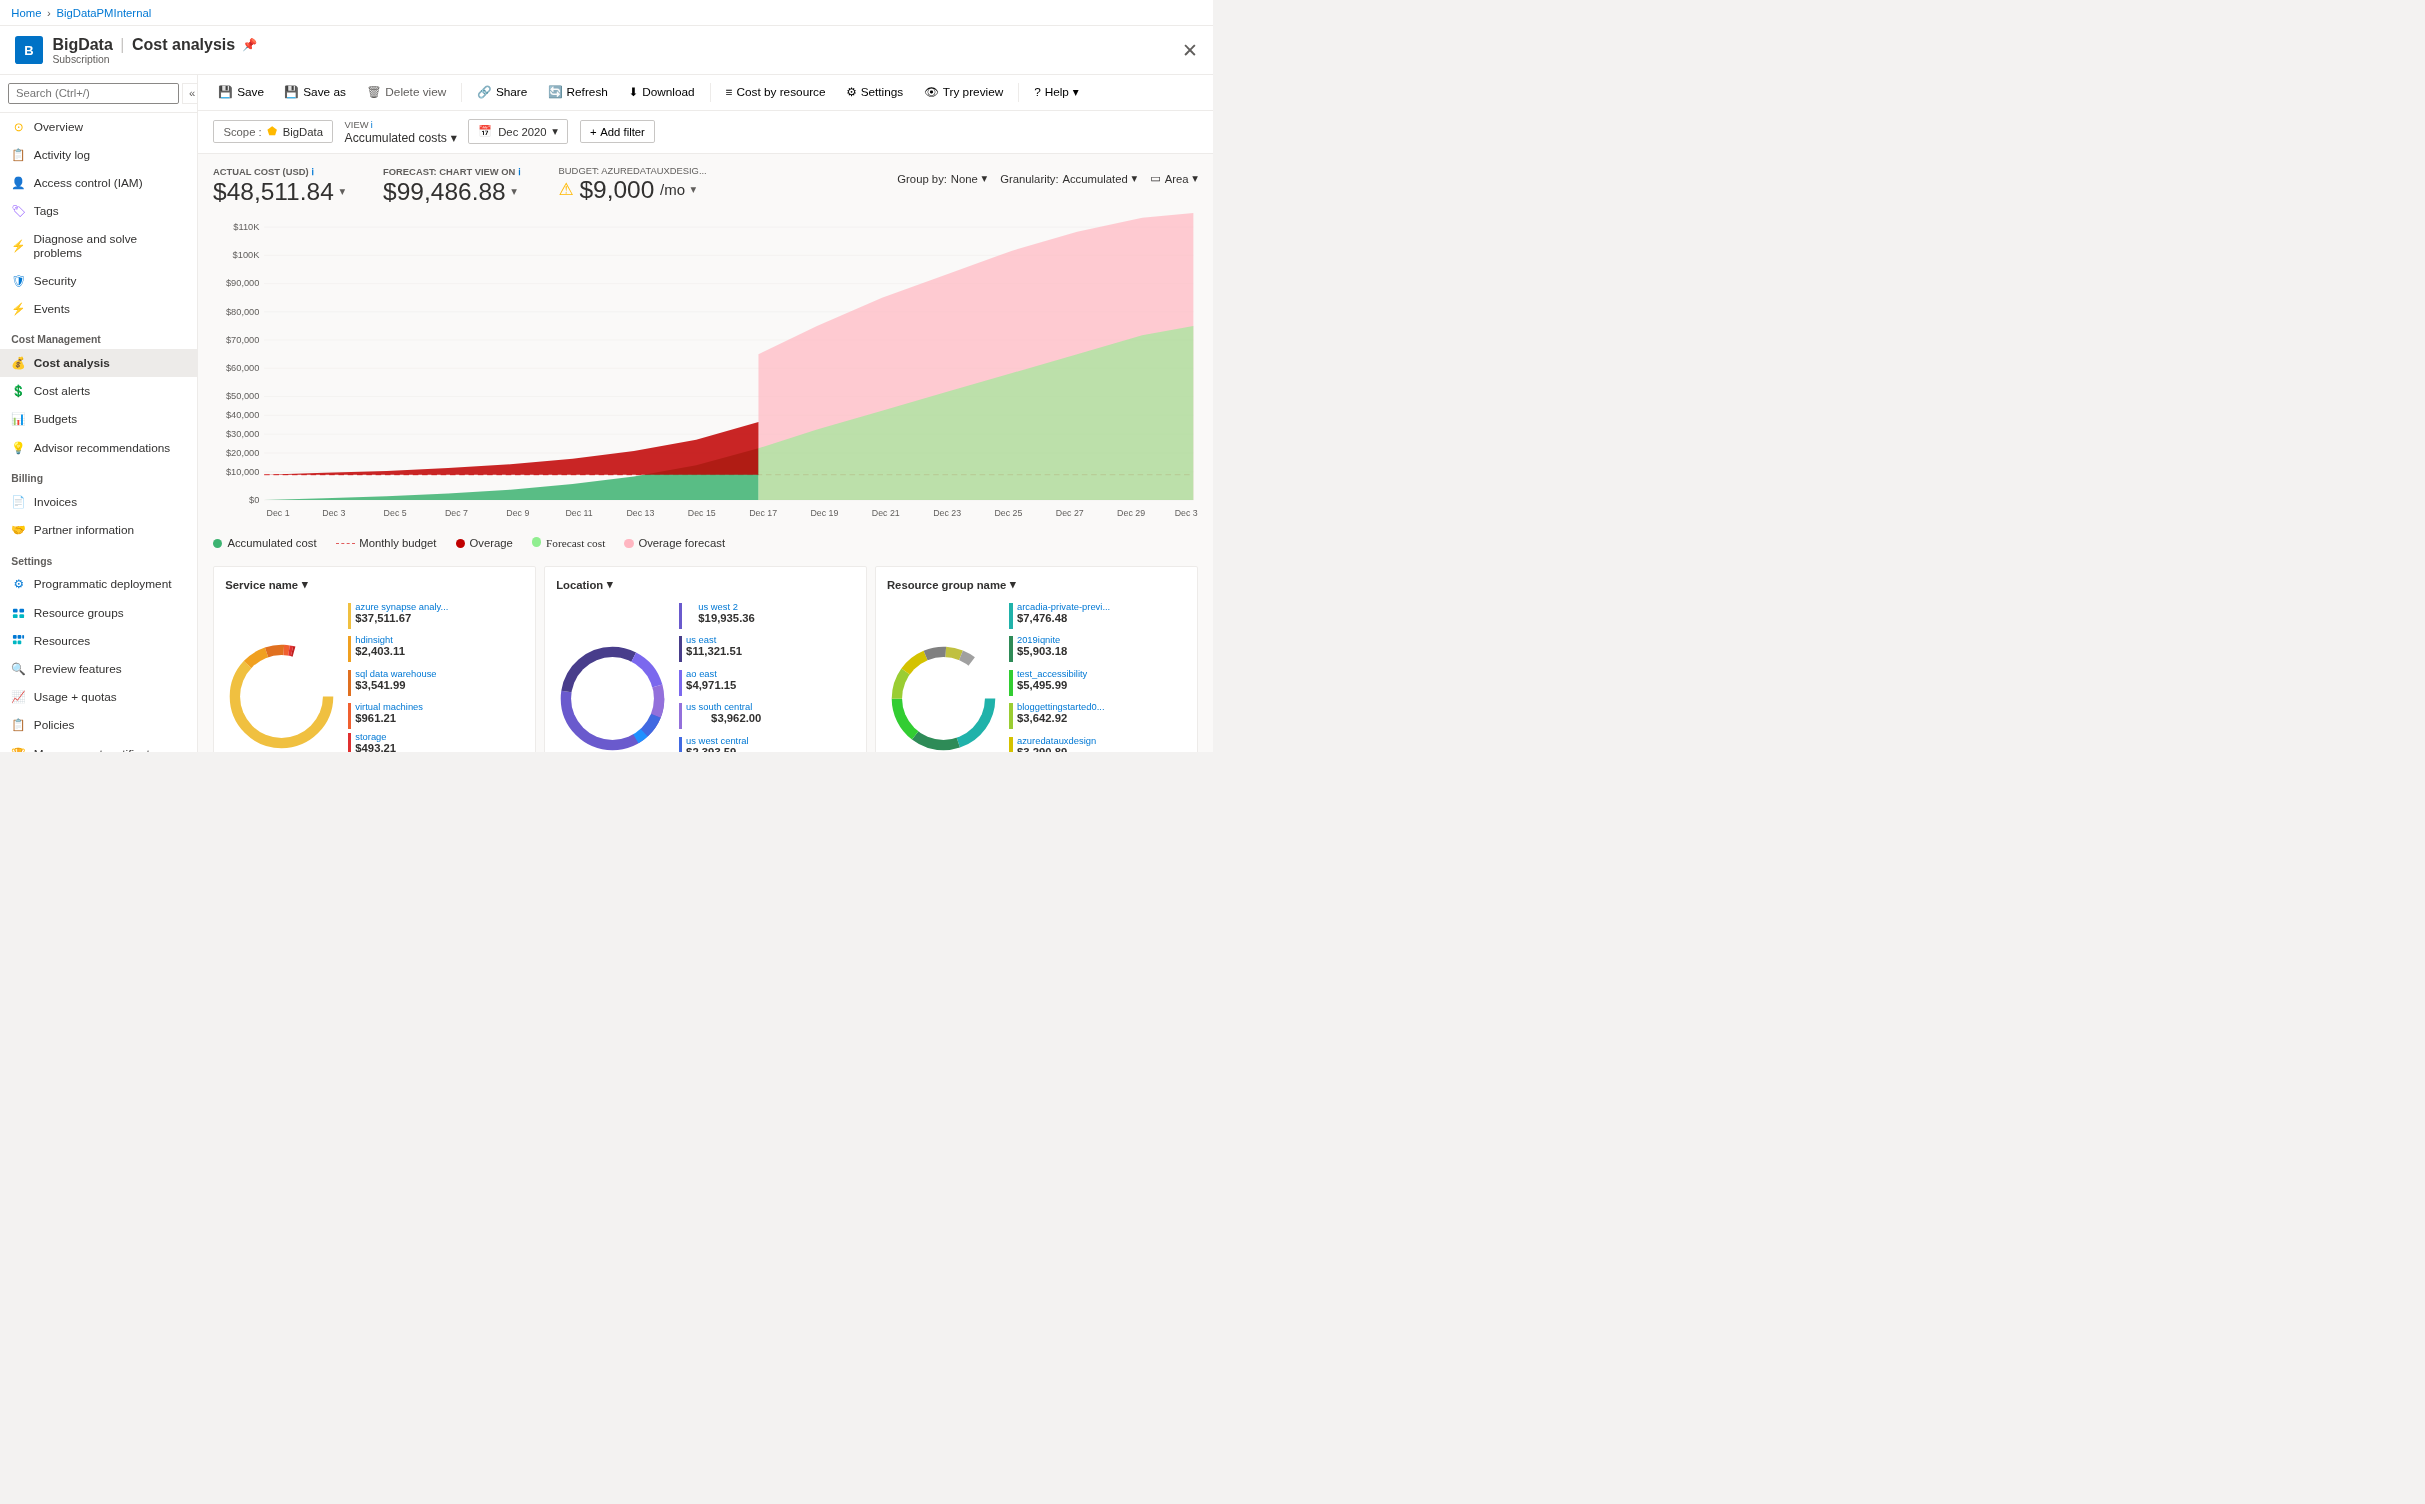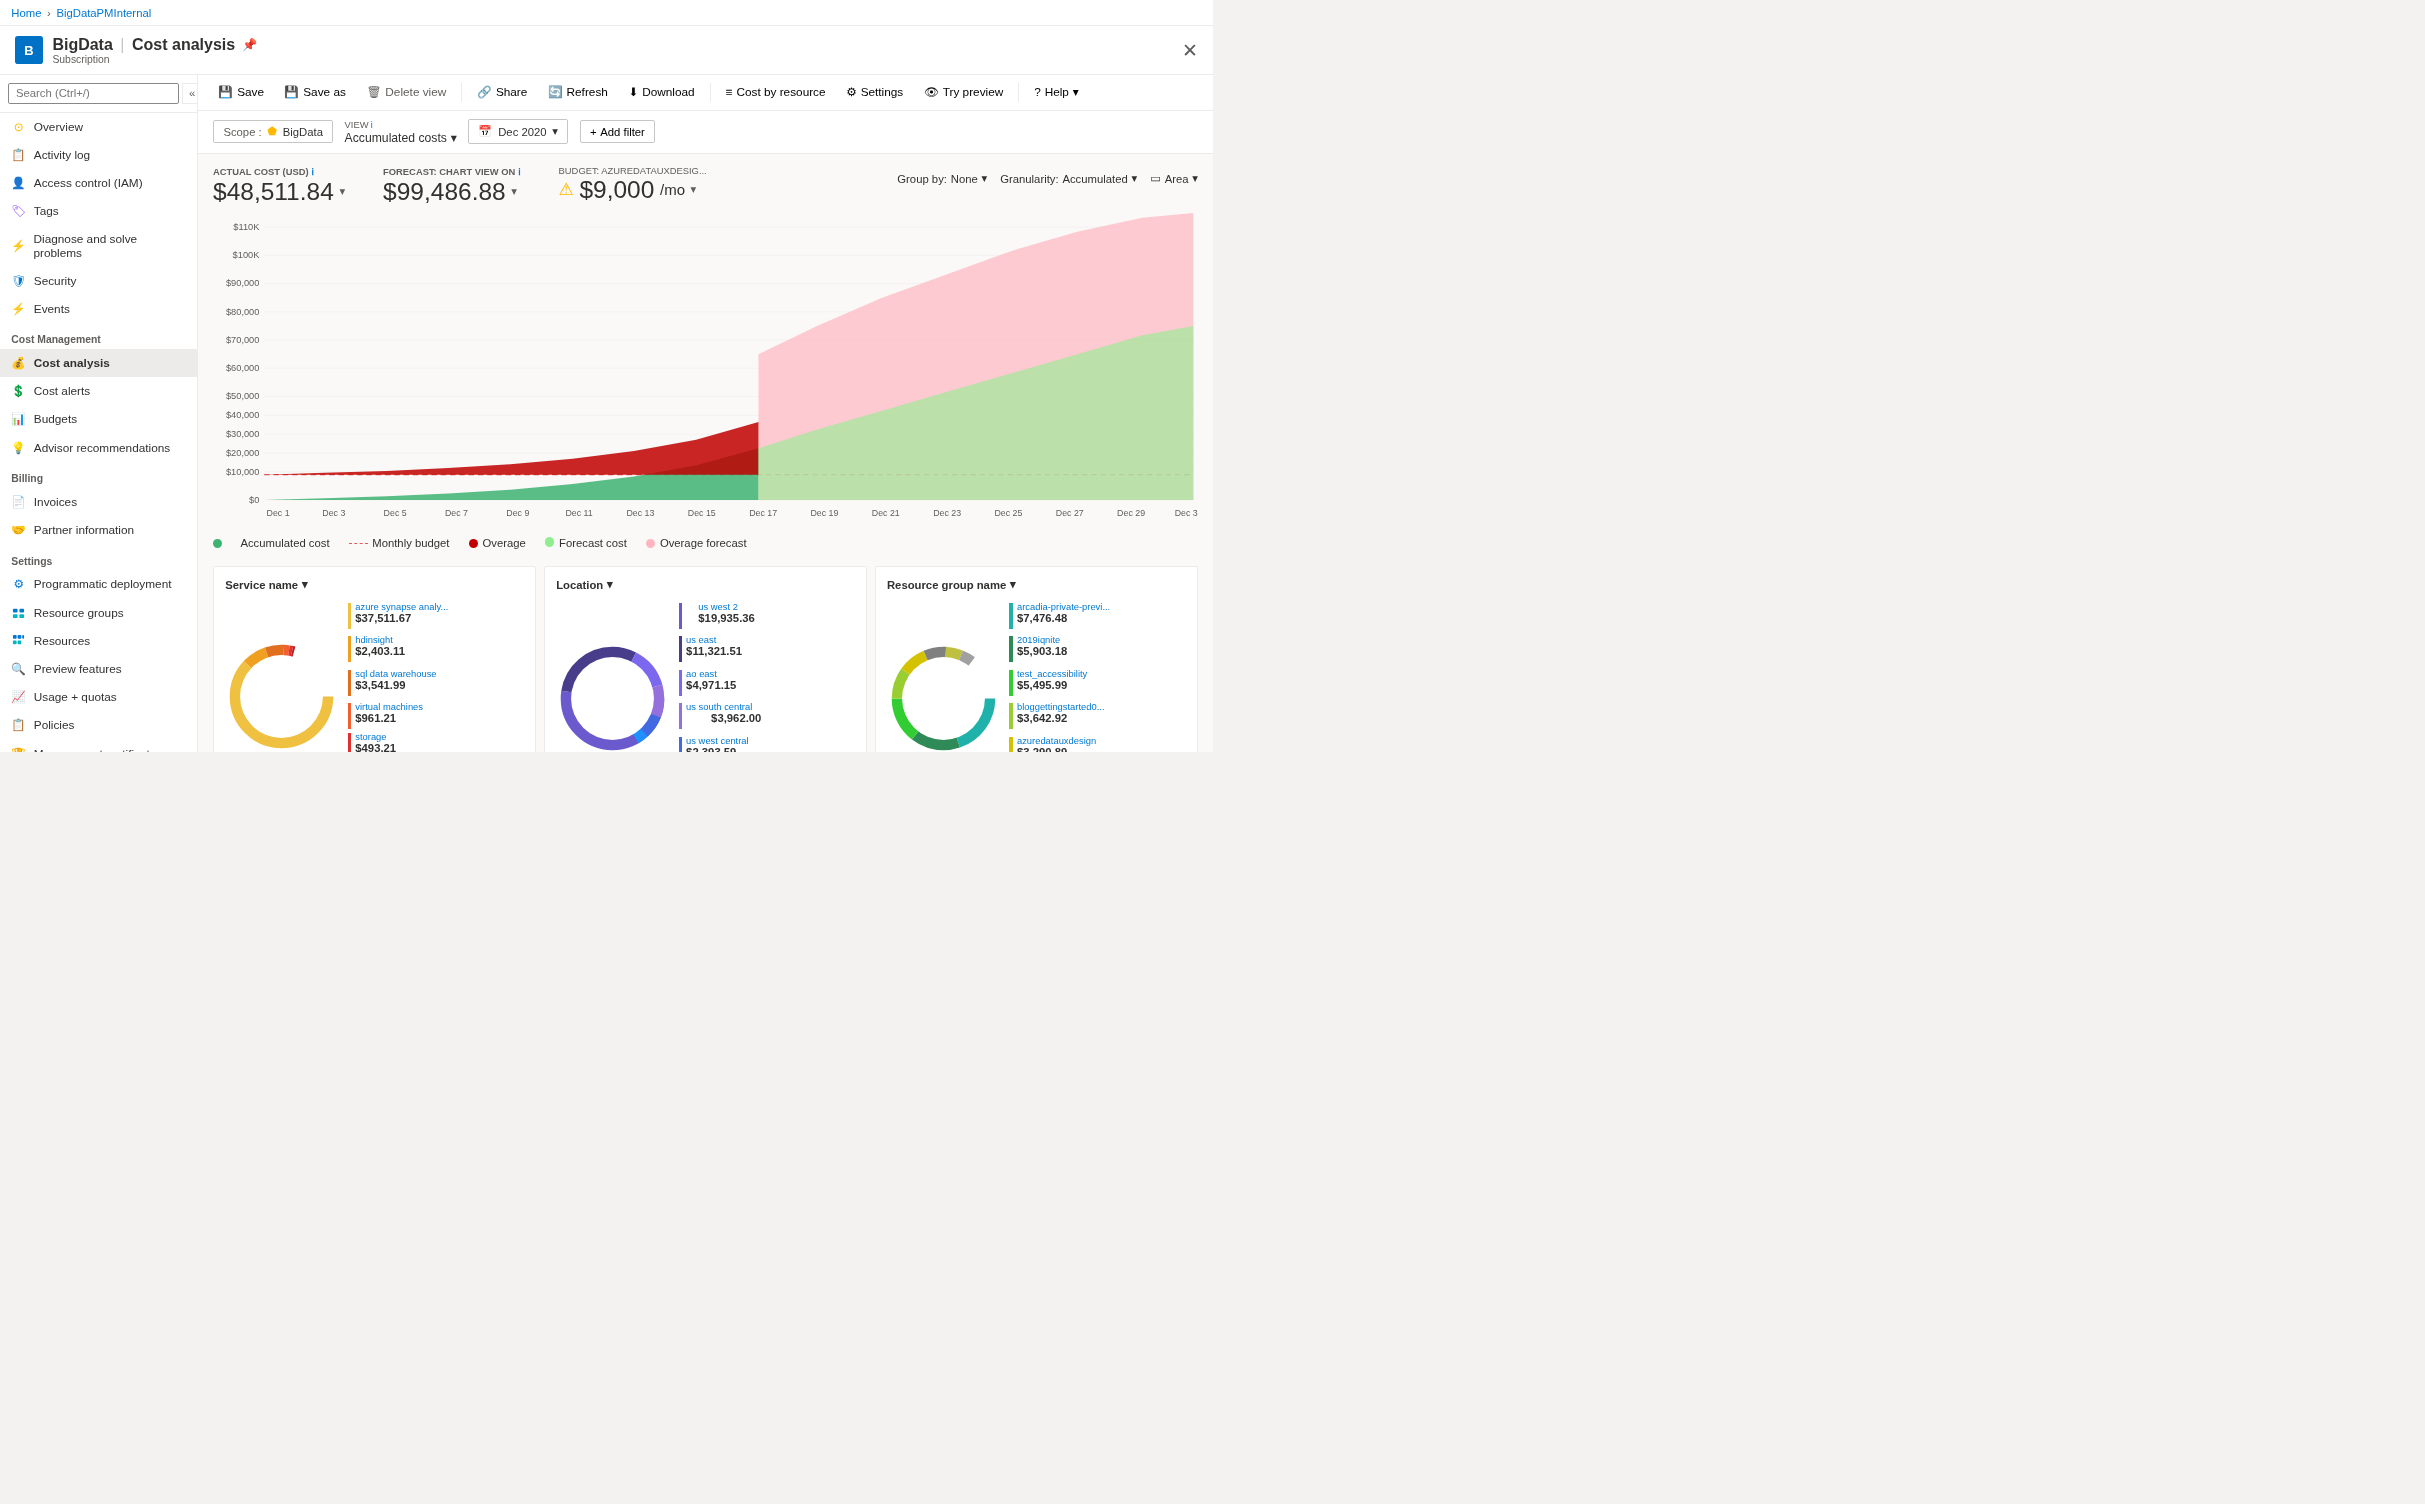--- a/index.html
+++ b/index.html
@@ -336,33 +336,33 @@
         <text x="724" y="322" font-size="9.5" fill="#605e5c" text-anchor="middle">Dec 21</text>
         <text x="790" y="322" font-size="9.5" fill="#605e5c" text-anchor="middle">Dec 23</text>
         <text x="856" y="322" font-size="9.5" fill="#605e5c" text-anchor="middle">Dec 25</text>
         <text x="922" y="322" font-size="9.5" fill="#605e5c" text-anchor="middle">Dec 27</text>
         <text x="988" y="322" font-size="9.5" fill="#605e5c" text-anchor="middle">Dec 29</text>
         <text x="1050" y="322" font-size="9.5" fill="#605e5c" text-anchor="middle">Dec 31</text>
       </svg>
     </div>
 
     <div style="display:flex;gap:19px;padding:3.8px 15px 9.4px;flex-wrap:wrap;background:#faf9f8;">
-      <div style="display:flex;align-items:center;gap:18px;font-size:11.3px;">
+      <div style="display:flex;align-items:center;gap:5px;font-size:11.3px;">
         <div style="width:9.4px;height:9.4px;border-radius:50%;background:#3cb371;"></div>
         <span>Accumulated cost</span>
       </div>
       <div style="display:flex;align-items:center;gap:4.7px;font-size:11.3px;">
         <div style="width:19px;height:0;border-top:1.9px dashed #e05c5c;"></div>
         <span>Monthly budget</span>
       </div>
       <div style="display:flex;align-items:center;gap:4.7px;font-size:11.3px;">
         <div style="width:9.4px;height:9.4px;border-radius:50%;background:#c00000;"></div>
         <span>Overage</span>
       </div>
-      <div style="display:flex;align-items:flex-start;gap:4.7px;font-size:11.3px;">
+      <div style="display:flex;align-items:flex-start;gap:4.7px;font-size:11.3px;font-family:Liberation Serif, serif;">
         <div style="width:9.4px;height:9.4px;border-radius:50%;background:#90ee90;"></div>
         <span>Forecast cost</span>
       </div>
       <div style="display:flex;align-items:center;gap:4.7px;font-size:11.3px;">
         <div style="width:9.4px;height:9.4px;border-radius:50%;background:#ffb6c1;"></div>
         <span>Overage forecast</span>
       </div>
     </div>
 
     <div style="display:flex;gap:7.5px;padding:7.5px 15px 15px;background:#faf9f8;">

